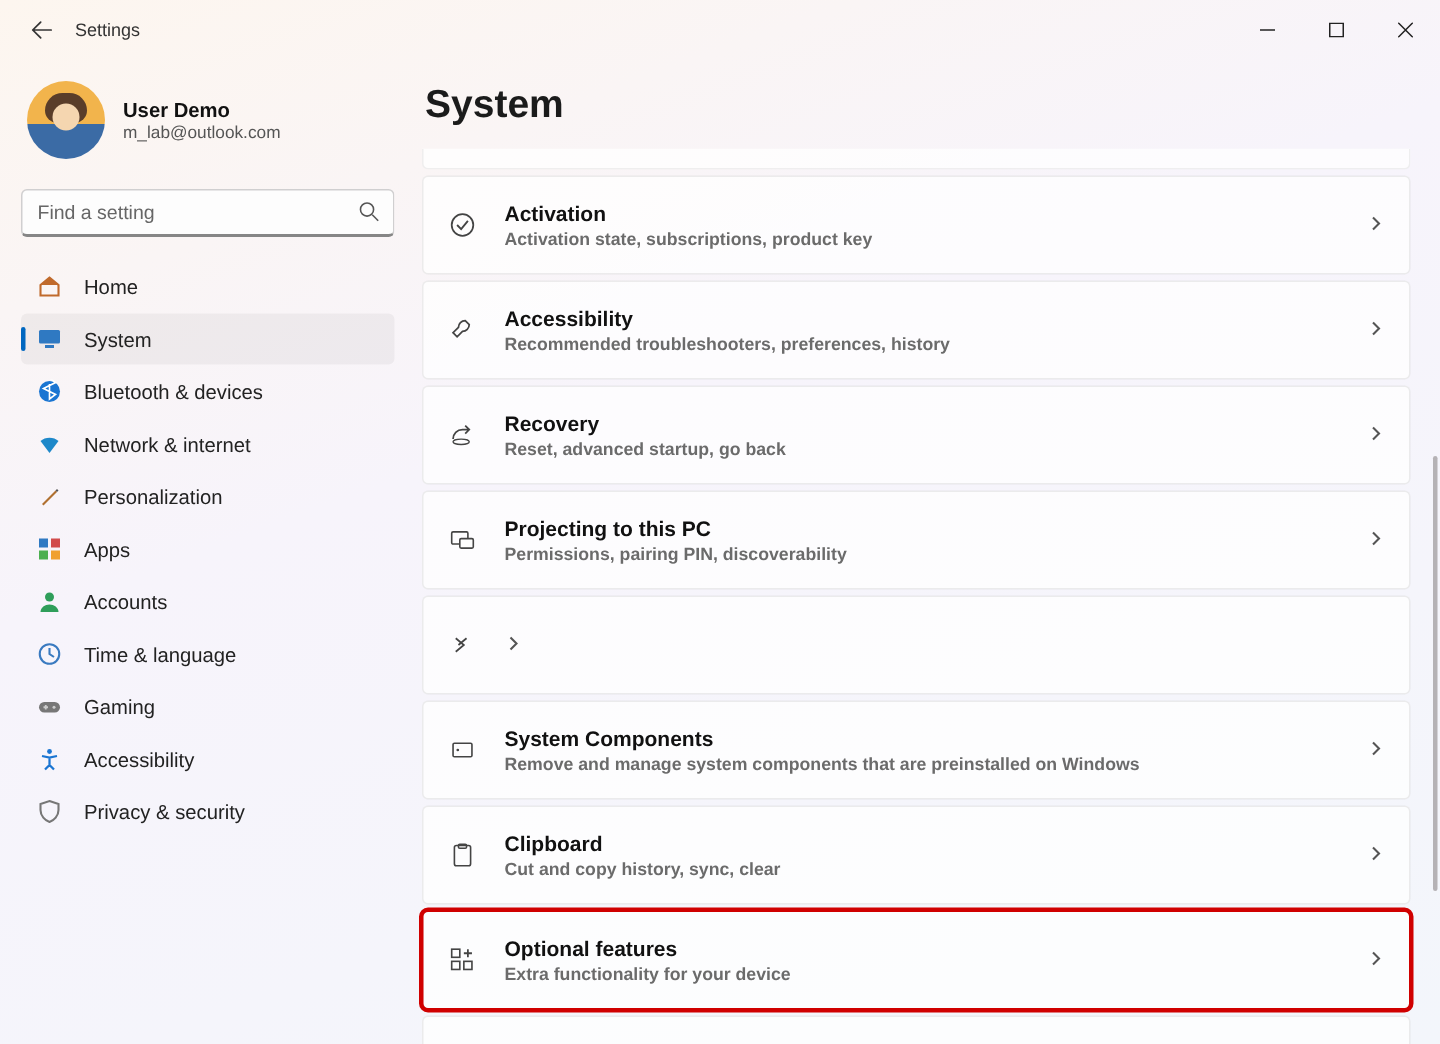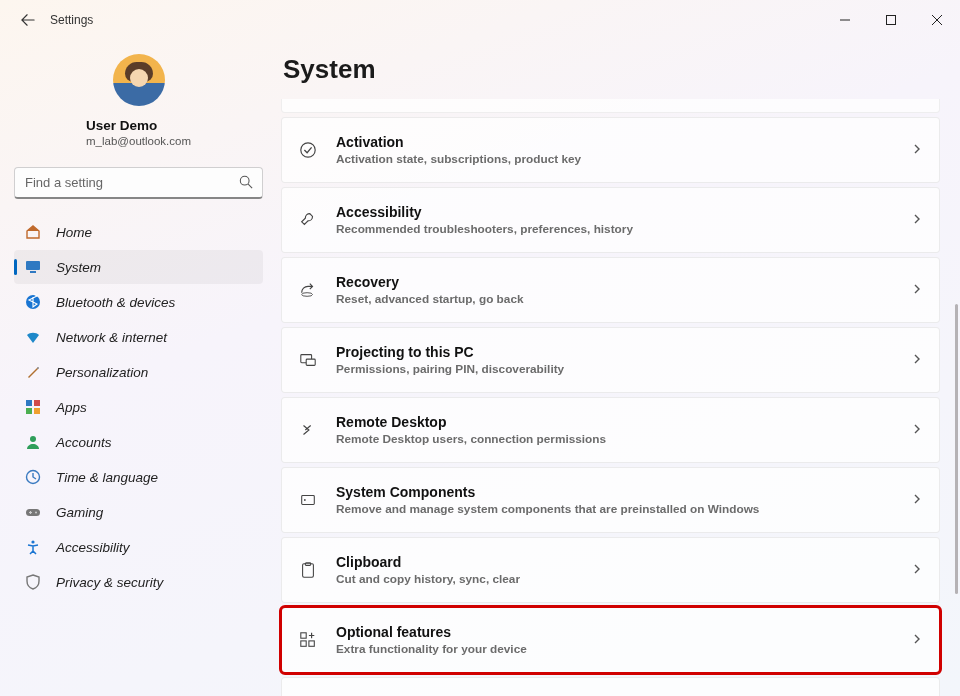--- a/index.html
+++ b/index.html
@@ -26,21 +26,21 @@
   .titlebar .title { font-size: 12px; color: #333; }
   .win-controls { margin-left: auto; display: flex; }
   .win-btn { width: 46px; height: 32px; display:flex; align-items:center; justify-content:center; cursor:pointer; }
   .container { display: flex; height: 656px; }
   .sidebar {
     width: 275px;
     padding: 8px 12px 8px 14px;
     display: flex;
     flex-direction: column;
   }
-  .user-card { display: flex; align-items: center; gap: 12px; padding: 6px 4px 20px 4px; flex-direction: column; }
+  .user-card { display: flex; align-items: center; gap: 12px; padding: 6px 4px 20px 4px; }
   .avatar {
     width: 52px; height: 52px; border-radius: 50%;
     background: linear-gradient(#f2b44c 0 55%, #3b6ba5 55% 100%);
     position: relative; overflow:hidden;
   }
   .avatar::before {
     content:""; position:absolute; top:8px; left:12px; width:28px; height:20px;
     background:#5a3d29; border-radius: 14px 14px 10px 10px;
   }
   .avatar::after {
@@ -55,21 +55,21 @@
     border: 1px solid #d0cfd0;
     border-bottom: 2px solid #868686;
     border-radius: 4px;
     background: #fdfdfd;
     padding: 0 30px 0 10px;
     font-size: 13px;
     color:#333;
   }
   .search-input::placeholder { color:#666; }
   .search-icon { position:absolute; right:10px; top:8px; }
-  .nav { margin-top: 6px; display:flex; flex-direction:column; gap:0px;font-style:italic; }
+  .nav { margin-top: 6px; display:flex; flex-direction:column; gap:0px; }
   .nav-item {
     display:flex; align-items:center; gap:14px;
     height: 34px; padding: 0 10px; margin-bottom:1px;
     border-radius: 4px; cursor:pointer;
     position:relative;
     color:#222;
   }
   .nav-item.selected { background: rgba(0,0,0,0.045); }
   .nav-item.selected::before {
     content:""; position:absolute; left:0; top:9px; width:3px; height:16px;
@@ -325,24 +325,20 @@
           <div class="chev"><svg width="12" height="12" viewBox="0 0 12 12">
               <path d="M4 2l4 4-4 4" fill="none" stroke="#555" stroke-width="1.4"></path>
             </svg></div>
         </div>
         <div class="row">
           <div class="row-icon">
             <svg width="18" height="18" viewBox="0 0 20 20">
               <path d="M5 5l6 5-6 5M13 5l-6 5" fill="none" stroke="#444" stroke-width="1.3"></path>
             </svg>
           </div>
-          <div class="row-texts">
-            <div class="row-title">Remote Desktop</div>
-            <div class="row-desc">Remote Desktop users, connection permissions</div>
-          </div>
           <div class="chev"><svg width="12" height="12" viewBox="0 0 12 12">
               <path d="M4 2l4 4-4 4" fill="none" stroke="#555" stroke-width="1.4"></path>
             </svg></div>
         </div>
         <div class="row">
           <div class="row-icon">
             <svg width="18" height="18" viewBox="0 0 20 20">
               <rect x="3" y="5" width="14" height="10" rx="1" fill="none" stroke="#444" stroke-width="1.2"></rect>
               <circle cx="6.5" cy="10" r="1" fill="#444"></circle>
             </svg>

